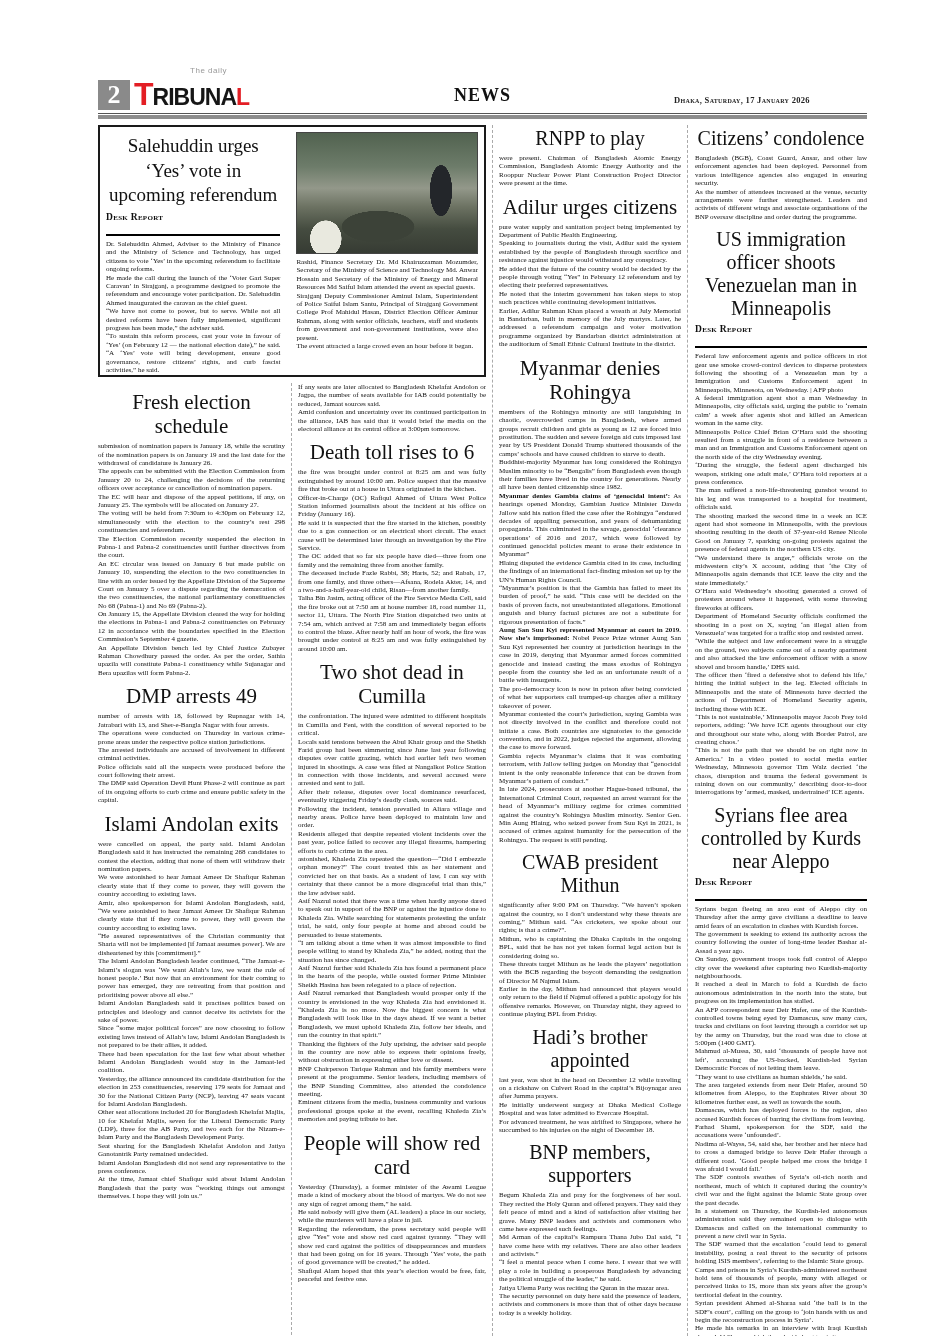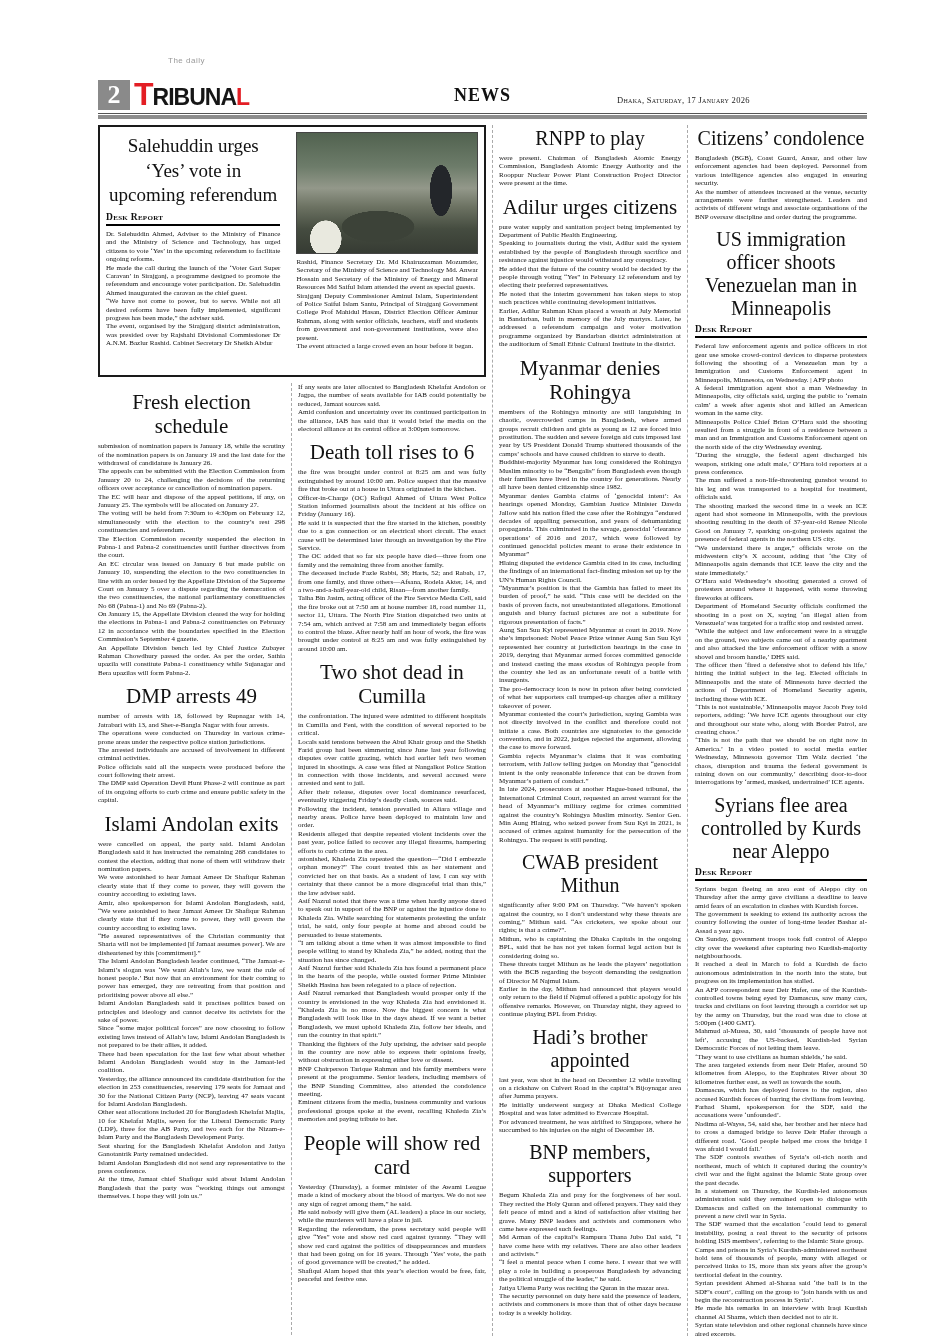--- a/index.html
+++ b/index.html
@@ -5,28 +5,28 @@
   html,body{margin:0;padding:0;background:#ffffff;}
   .page{width:945px;height:1336px;background:#fff;overflow:hidden;position:relative;
         font-family:"Liberation Serif","DejaVu Serif",serif;color:#111;}
   .inner{padding:0 78px 0 98px;}
   
   .hdr{display:flex;align-items:flex-end;justify-content:space-between;padding-top:76px;height:34px;}
   .hdr-left{display:flex;align-items:flex-end;gap:4px;width:250px;}
   .pageno{width:32px;height:30px;background:#8a8a8a;color:#fff;font-size:26px;font-weight:bold;
           text-align:center;line-height:30px;font-family:"Liberation Serif",serif;}
   .logo{line-height:1;}
-  .logo-top{font-family:"Liberation Sans",sans-serif;font-size:8px;color:#999;text-align:left;
-            margin-left:34px;margin-bottom:13px;letter-spacing:.5px;}
+  .logo-top{font-family:"Liberation Sans",sans-serif;font-size:8px;color:#999;text-align:center;
+            margin-left:34px;margin-bottom:3px;letter-spacing:.5px;}
   .logo-main{font-family:"Liberation Sans",sans-serif;font-weight:bold;letter-spacing:-1px;white-space:nowrap;}
   .lg-t{color:#e31e24;font-size:32px;}
   .lg-mid{color:#161616;font-size:23px;}
   .lg-l{color:#e31e24;font-size:23px;}
   .section-title{font-size:18px;font-weight:bold;letter-spacing:1px;flex:1;text-align:center;padding-bottom:4px;}
-  .dateline{width:250px;text-align:left;font-size:8.5px;font-weight:normal;font-variant:small-caps;
+  .dateline{width:250px;text-align:center;font-size:8.5px;font-weight:bold;font-variant:small-caps;
             letter-spacing:.3px;padding-bottom:5px;color:#222;}
   .rule{margin-top:3px;}
   .rule .r1{height:1px;background:#555;}
   .rule .r2{height:4px;background:#8d8d8d;margin-top:1px;}
   
   .content{display:flex;margin-top:6px;height:1216px;overflow:hidden;}
   .left-pair{width:388px;flex:none;border-right:1px dashed #aaa;padding-right:6px;}
   .ncol{overflow:hidden;}
   .pair-cols{display:flex;height:952px;}
   .pair-cols .c1{width:50%;border-right:1px dashed #aaa;padding-right:6px;box-sizing:border-box;}
@@ -43,24 +43,24 @@
        radial-gradient(ellipse 26px 30px at 16% 88%, #e9e9df 0 60%, rgba(0,0,0,0) 61%),
        radial-gradient(ellipse 20px 46px at 80% 48%, #23262a 0 55%, rgba(0,0,0,0) 56%),
        radial-gradient(ellipse 60px 26px at 45% 78%, #3c4238 0 60%, rgba(0,0,0,0) 61%),
        linear-gradient(180deg,#51624f 0%,#6d7c6a 28%,#93988a 46%,#6b7161 62%,#454c40 80%,#363b33 100%);
      margin-bottom:4px;}
   
   .hl{font-weight:normal;text-align:center;margin:7px 0 4px;line-height:1.15;font-size:21px;}
   .hl-box{font-size:19px;margin:2px 0 4px;line-height:1.3;}
   .hl-med{font-size:20px;}
   .byline{font-weight:bold;font-variant:small-caps;font-size:9.5px;border-bottom:2px solid #000;
-          padding-bottom:2px;margin-bottom:4px;letter-spacing:.3px;}
+          padding-bottom:12px;margin-bottom:4px;letter-spacing:.3px;}
   .body{font-size:7px;line-height:1.2;text-align:justify;}
   .body p{margin:0;}
-  .body b{font-weight:normal;}
+  .body b{font-weight:bold;}
 </style>
 </head>
 <body>
 
 <div class="page">
   <div class="inner">
 
     <header class="hdr">
       <div class="hdr-left">
         <div class="pageno">2</div>
@@ -82,20 +82,21 @@
       <div class="left-pair">
 
         <section class="box-article">
           <div class="box-left">
             <h2 class="hl hl-box">Salehuddin urges ‘Yes’ vote in upcoming referendum</h2>
             <div class="byline">Desk Report</div>
             <div class="body">
                 <p>Dr. Salehuddin Ahmed, Adviser to the Ministry of Finance and the Ministry of Science and Technology, has urged citizens to vote ‘Yes’ in the upcoming referendum to facilitate ongoing reforms.</p>
                 <p>He made the call during the launch of the ‘Voter Gari Super Caravan’ in Sirajganj, a programme designed to promote the referendum and encourage voter participation. Dr. Salehuddin Ahmed inaugurated the caravan as the chief guest.</p>
                 <p>“We have not come to power, but to serve. While not all desired reforms have been fully implemented, significant progress has been made,” the adviser said.</p>
+                <p>“To sustain this reform process, cast your vote in favour of ‘Yes’ (on February 12 — the national election date),” he said. “A ‘Yes’ vote will bring development, ensure good governance, restore citizens’ rights, and curb fascist activities,” he said.</p>
                 <p>The event, organised by the Sirajganj district administration, was presided over by Rajshahi Divisional Commissioner Dr A.N.M. Bazlur Rashid. Cabinet Secretary Dr Sheikh Abdur</p>
               </div>
           </div>
           <div class="box-right">
             <div class="photo"></div>
             <div class="body">
                 <p>Rashid, Finance Secretary Dr. Md Khairuzzaman Mozumder, Secretary of the Ministry of Science and Technology Md. Anwar Hossain and Secretary of the Ministry of Energy and Mineral Resources Md Saiful Islam attended the event as special guests.</p>
                 <p>Sirajganj Deputy Commissioner Aminul Islam, Superintendent of Police Saiful Islam Santu, Principal of Sirajganj Government College Prof Mahidul Hasan, District Election Officer Aminur Rahman, along with senior officials, teachers, staff and students from government and non-government institutions, were also present.</p>
                 <p>The event attracted a large crowd even an hour before it began.</p>
               </div>

